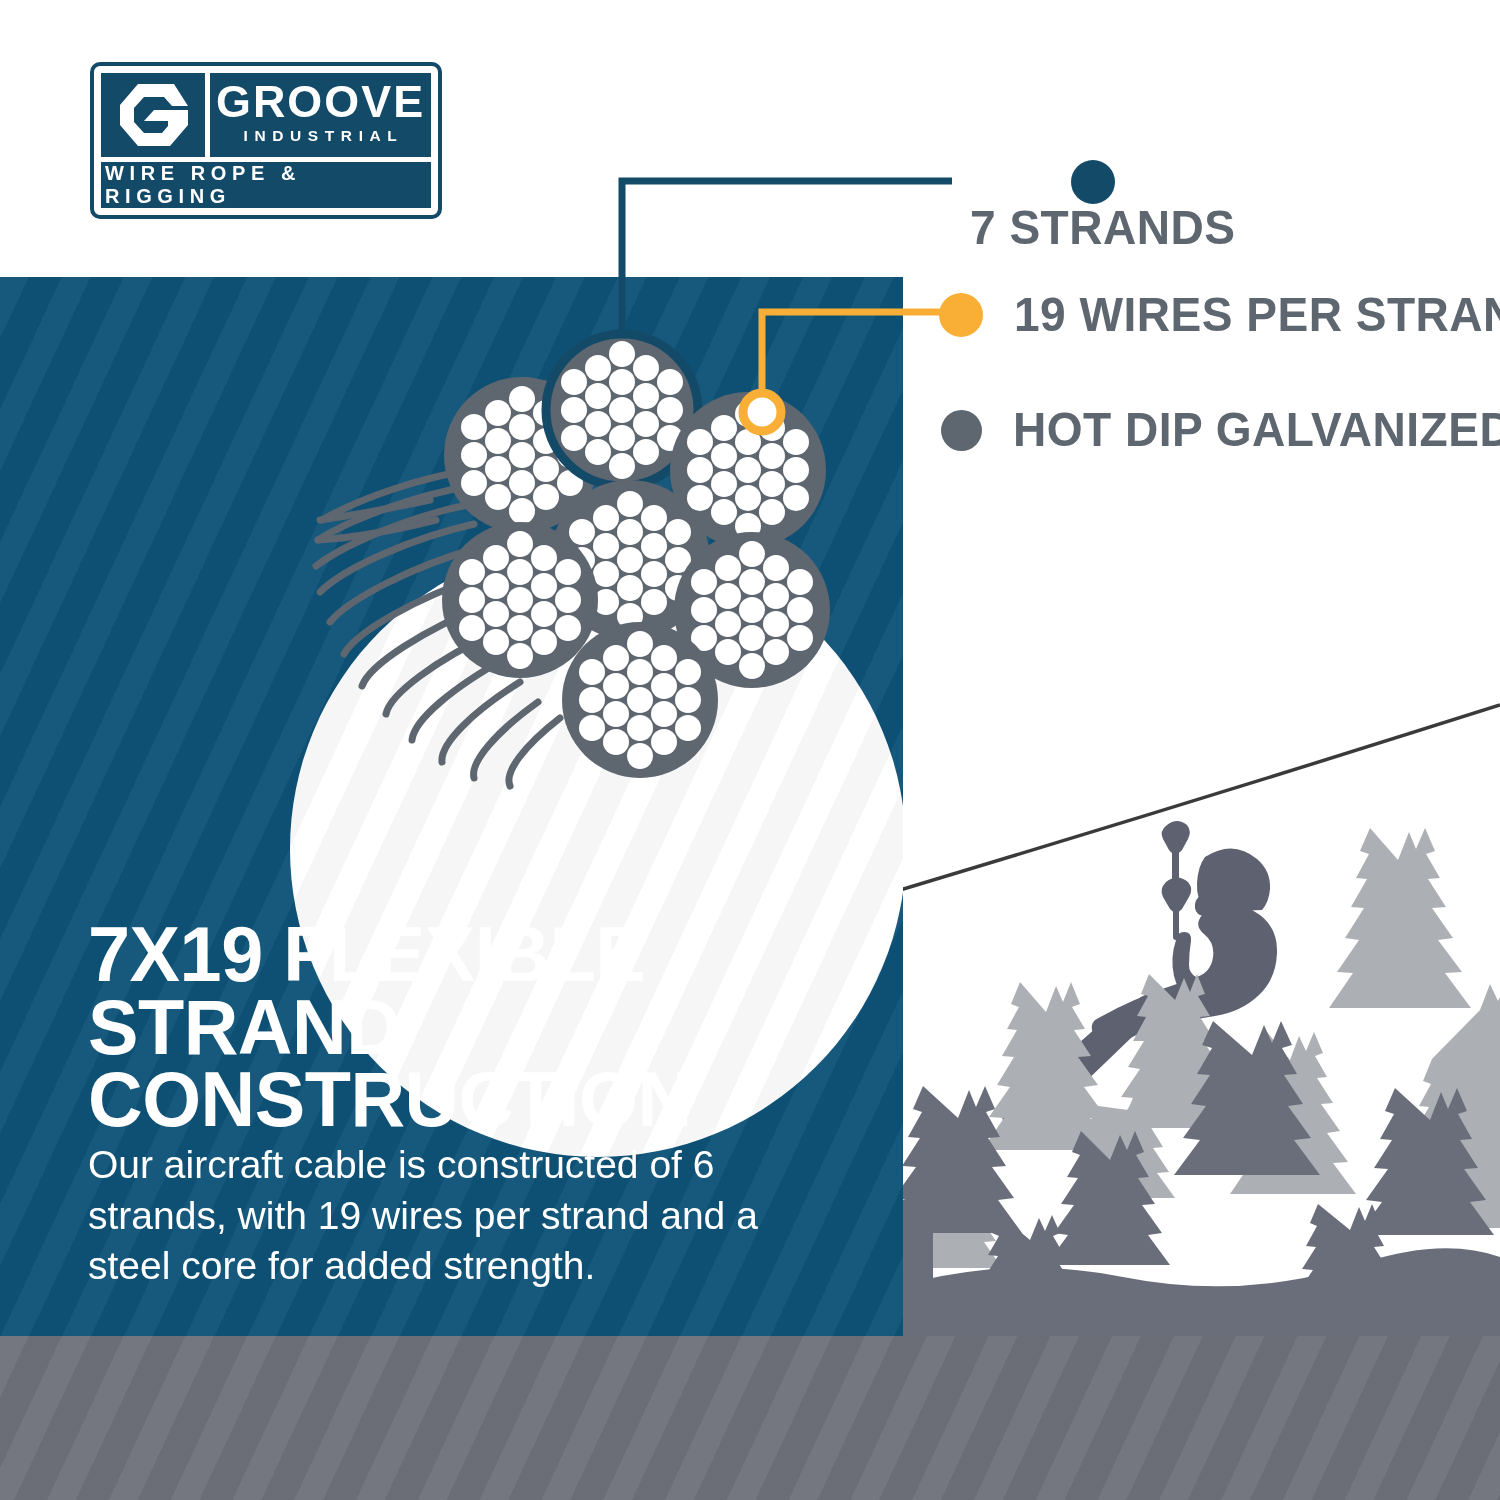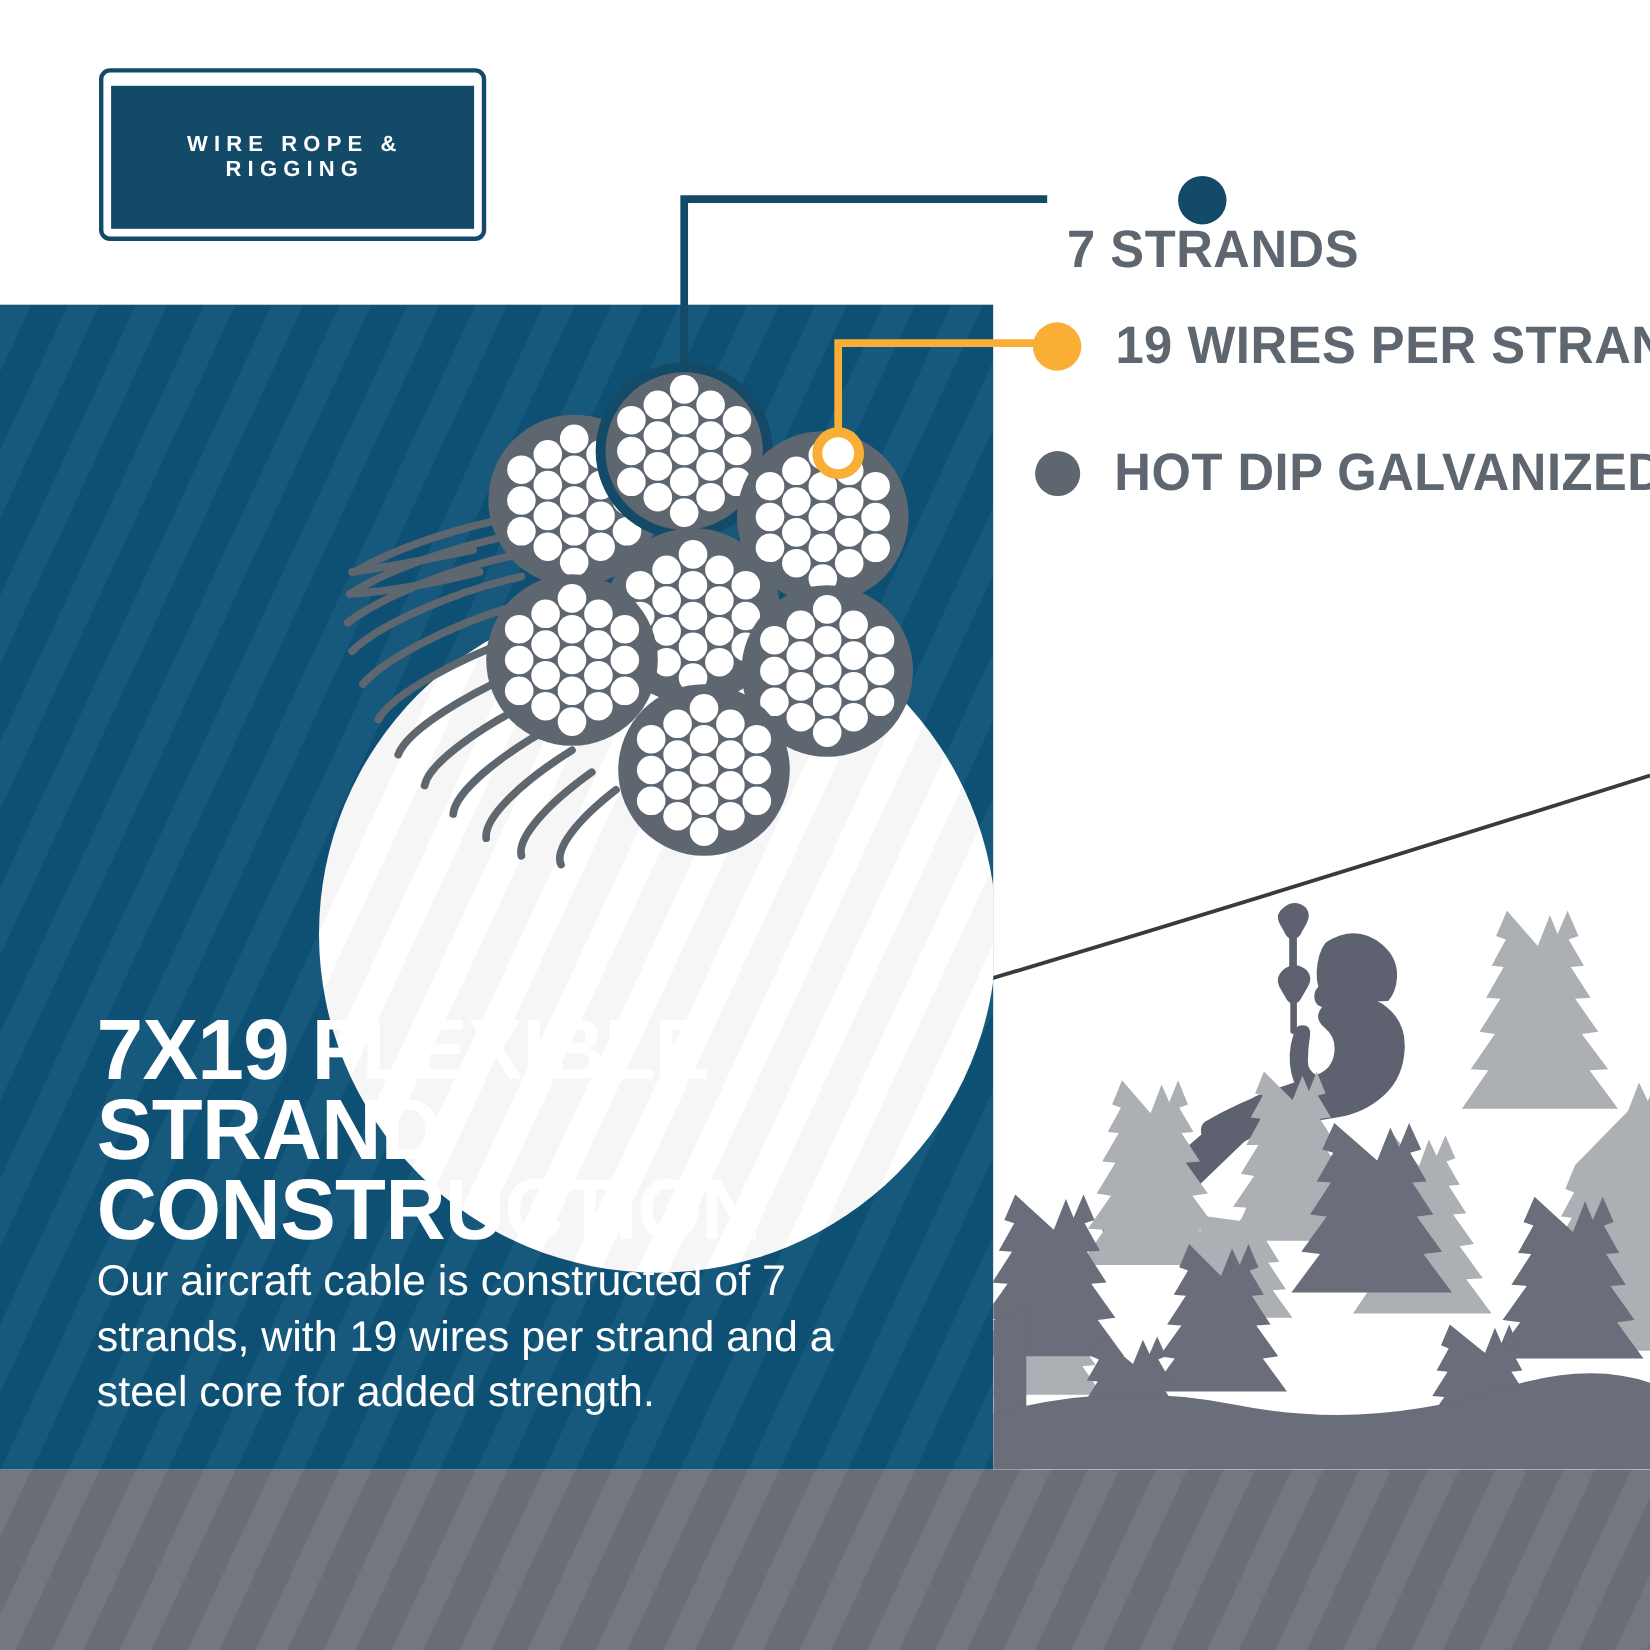--- a/index.html
+++ b/index.html
@@ -14,21 +14,21 @@
   .logo-mark{width:104px;background:#134A68;display:flex;align-items:center;justify-content:center;}
   .logo-gap{width:5px;background:#ffffff;}
   .logo-word{flex:1;background:#134A68;display:flex;flex-direction:column;
     align-items:center;justify-content:center;padding-bottom:3px;}
   .logo-groove{color:#ffffff;font-weight:bold;font-size:44px;line-height:0.92;
     letter-spacing:2px;font-stretch:condensed;transform:scaleX(1.02);
     font-family:"Liberation Sans Narrow","Liberation Sans",sans-serif;}
   .logo-industrial{color:#ffffff;font-weight:bold;font-size:15.5px;letter-spacing:6.6px;
     margin-top:5px;margin-left:6px;}
   .logo-sep{height:5px;background:#ffffff;}
-  .logo-bottom{flex:1;background:#134A68;display:flex;align-items:center;justify-content:center;text-align:center;}
+  .logo-bottom{flex:1;background:#134A68;display:flex;align-items:center;justify-content:center;}
   .logo-tag{color:#ffffff;font-weight:bold;font-size:20px;letter-spacing:5.6px;margin-left:4px;}
 
   
   .teal-panel{position:absolute;left:0;top:277px;width:903px;height:1059px;
     background:#0E5378;overflow:hidden;}
   .teal-panel::after{content:"";position:absolute;inset:0;
     background:repeating-linear-gradient(115deg,
        rgba(255,255,255,0.035) 0px, rgba(255,255,255,0.035) 26px,
        rgba(0,0,0,0.035) 26px,  rgba(0,0,0,0.035) 56px);}
   .white-circle{position:absolute;left:290px;top:264px;width:616px;height:616px;
@@ -338,20 +338,33 @@
       </g>
 
       <circle cx="762" cy="412" r="19" fill="#ffffff" stroke="#F9AF35" stroke-width="9"></circle>
     </g>
   </svg>
 
   <div class="bottom-band"></div>
 
   <div class="logo-box">
     <div class="logo-inner">
+      <div class="logo-top">
+        <div class="logo-mark">
+          <svg width="78" height="70" viewBox="0 0 78 70" aria-hidden="true">
+            <path fill="#ffffff" d="M60 4 H24 L6 25 V45 L24 66 H56 L74 45 V30 H40 L30 41 H54 V46
+                     L48 53 H30 L20 42 V28 L30 17 H50 L58 26 H74 L60 4 Z"></path>
+          </svg>
+        </div>
+        <div class="logo-gap"></div>
+        <div class="logo-word">
+          <div class="logo-groove">GROOVE</div>
+          <div class="logo-industrial">INDUSTRIAL</div>
+        </div>
+      </div>
       <div class="logo-sep"></div>
       <div class="logo-bottom">
         <div class="logo-tag">WIRE ROPE &amp; RIGGING</div>
       </div>
     </div>
   </div>
 
   <div class="callout" id="co1">
     <span class="dot"></span>
     <span class="txt">7 STRANDS</span>
@@ -362,15 +375,15 @@
   </div>
   <div class="callout" id="co3">
     <span class="dot"></span>
     <span class="txt">HOT DIP GALVANIZED</span>
   </div>
 
   <div class="headline">
     <span>7X19 FLEXIBLE</span>
     <span>STRAND CONSTRUCTION</span>
   </div>
-  <div class="bodytext">Our aircraft cable is constructed of 7 strands, with 19 wires per strand and a steel core for added strength.</div>
+  <div class="bodytext">Our aircraft cable is constructed of 6 strands, with 19 wires per strand and a steel core for added strength.</div>
 
 </div>
 
 </body></html>

